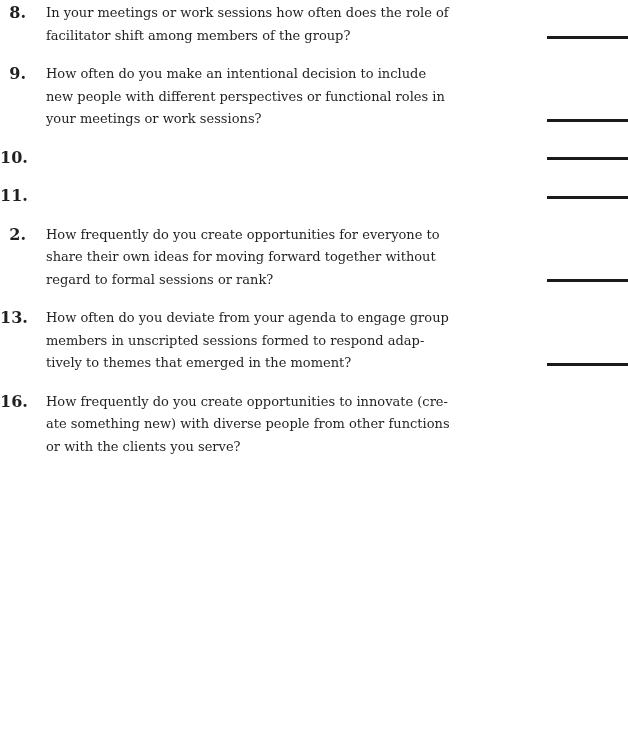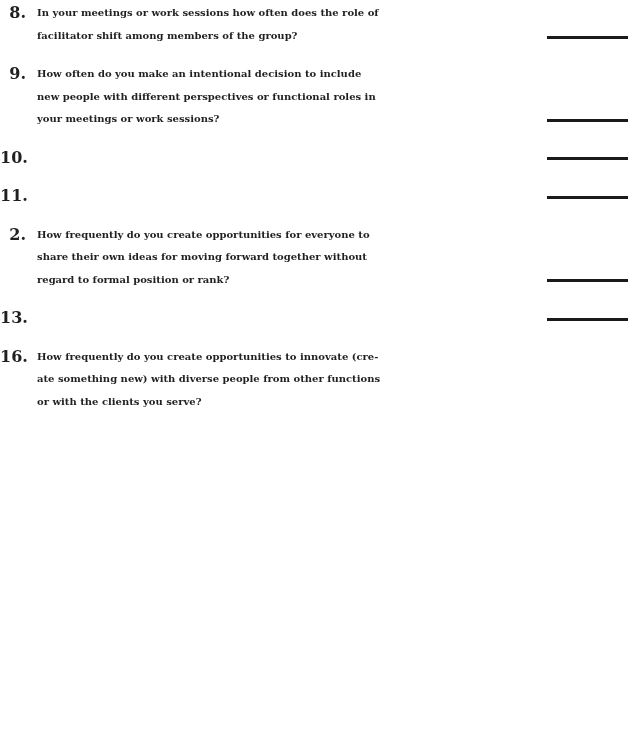--- a/index.html
+++ b/index.html
@@ -21,27 +21,26 @@
   }
   .q-num {
     width: 26px;
     flex: 0 0 26px;
     text-align: right;
     font-weight: bold;
     font-size: 16px;
     line-height: 22.5px;
   }
   .q-text {
-    margin-left: 11px;
+    margin-left: 20px;
     width: 470px;
     flex: 0 0 470px;
-    font-size: 10px;
+    font-size: 13px;
     line-height: 22.5px;
     white-space: pre-line;
-    font-weight: bold;
   }
   .q-line {
     margin-left: auto;
     align-self: flex-end;
     width: 81px;
     height: 0;
     border-bottom: 3px solid #1a1a1a;
     margin-bottom: 9px;
   }
   .q-row.two-line .q-line { margin-bottom: 8px; }
@@ -73,26 +72,29 @@
 
   <div class="q-row">
     <div class="q-num">11.</div>
     <div class="q-line"></div>
   </div>
 
   <div class="q-row">
     <div class="q-num">2.</div>
     <div class="q-text">How frequently do you create opportunities for everyone to
 share their own ideas for moving forward together without
-regard to formal position or rank?</div>
+regard to formal sessions or rank?</div>
     <div class="q-line"></div>
   </div>
 
   <div class="q-row">
     <div class="q-num">13.</div>
+    <div class="q-text">How often do you deviate from your agenda to engage group
+members in unscripted sessions formed to respond adap-
+tively to themes that emerged in the moment?</div>
     <div class="q-line"></div>
   </div>
 
   <div class="q-row">
     <div class="q-num">16.</div>
     <div class="q-text">How frequently do you create opportunities to innovate (cre-
 ate something new) with diverse people from other functions
 or with the clients you serve?</div>
 
   </div>

